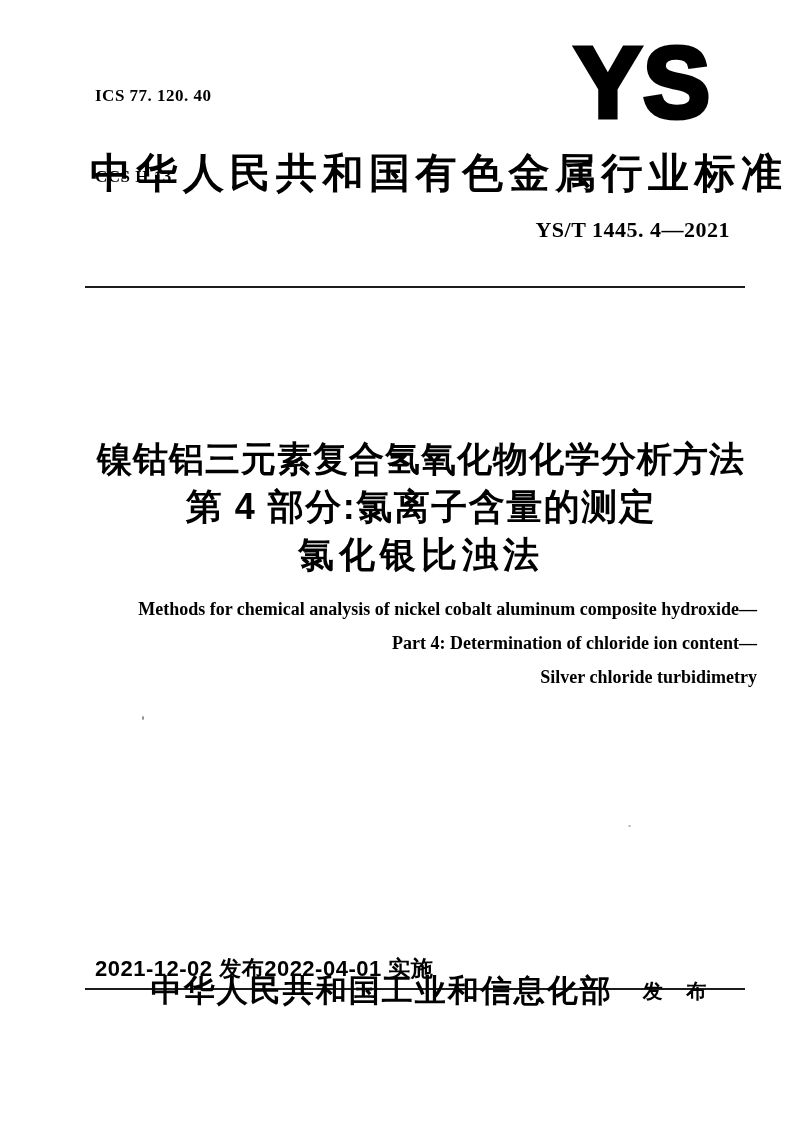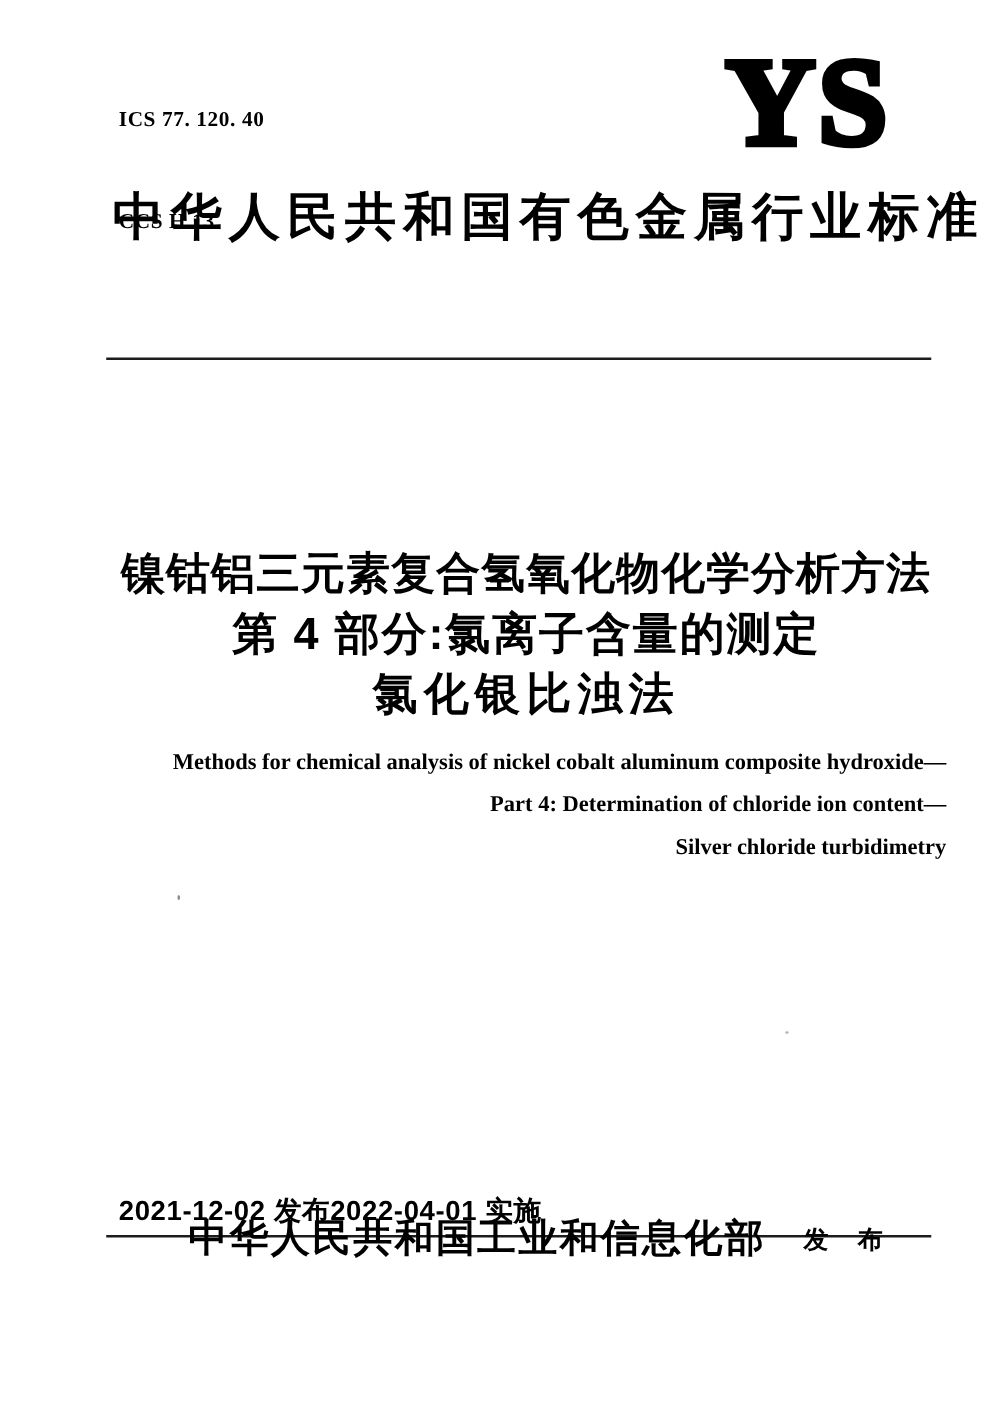--- a/index.html
+++ b/index.html
@@ -30,21 +30,21 @@
     line-height: 27px;
     letter-spacing: 0.5px;
     white-space: pre;
   }
 
   
   .logo {
     position: absolute;
     top: 34px;
     right: 88px;
-    font-family: Liberation Serif, serif;
+    font-family: Liberation Sans, sans-serif;
     font-weight: 900;
     font-size: 100px;
     line-height: 96px;
     letter-spacing: 2px;
     -webkit-text-stroke: 5px #000;
     paint-order: stroke fill;
   }
 
   
   .header-title {
@@ -180,20 +180,21 @@
 
   <div class="codes">
     <div>ICS 77. 120. 40</div>
     <div>CCS H 13</div>
   </div>
 
   <div class="logo">YS</div>
 
   <div class="header-title">中华人民共和国有色金属行业标准</div>
 
+  <div class="std-number">YS/T 1445. 4—2021</div>
 
   <div class="rule rule-top"></div>
 
   <div class="title-cn">
     <div class="l1">镍钴铝三元素复合氢氧化物化学分析方法</div>
     <div class="l2">第 4 部分:氯离子含量的测定</div>
     <div class="l3">氯化银比浊法</div>
   </div>
 
   <div class="title-en">

